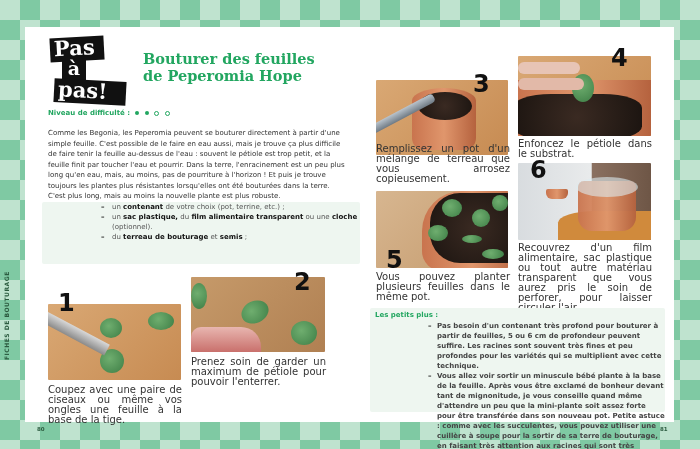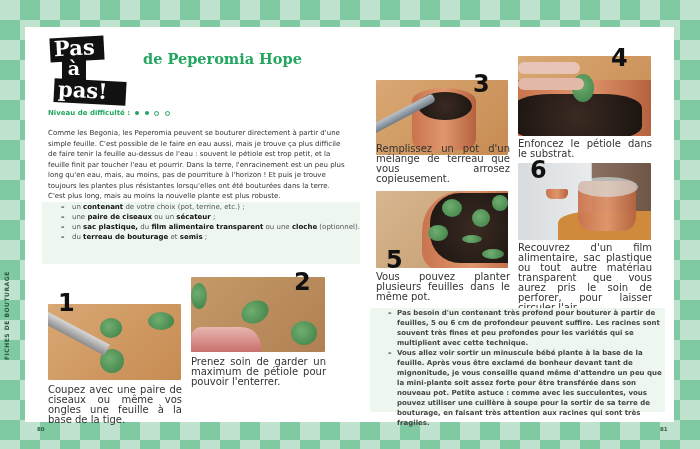--- a/index.html
+++ b/index.html
@@ -20,21 +20,21 @@
   .title{left:143px;top:50px;width:220px;font-family:"DejaVu Serif",serif;font-weight:bold;color:#22a660;font-size:14.5px;line-height:17px;}
   .difficulty{left:48px;top:109px;font-size:7px;font-weight:bold;color:#22a660;}
   .difficulty .dot{display:inline-block;width:4px;height:4px;border-radius:50%;margin-left:3px;vertical-align:middle;}
   .dot.on{background:#22a660;}
   .dot.off{border:1px solid #22a660;width:3px;height:3px;}
   .intro{left:48px;top:128px;width:300px;font-size:7px;line-height:10.5px;color:#333;}
   .greenbox{background:#eef6f0;border-radius:2px;}
   .materiel{left:42px;top:202px;width:318px;height:62px;}
   .box-title{font-size:7px;font-weight:bold;color:#22a660;margin:3px 0 2px 5px;}
   .list{margin:0;padding:0;list-style:none;font-size:7px;line-height:10px;color:#555;}
-  .list li{position:relative;padding-left:30px;}
+  .list li{position:relative;padding-left:30px;margin-left:40px;}
   .list li:before{content:"–";position:absolute;left:19px;font-weight:bold;color:#111;}
   .list b{color:#111;}
   .photo{border-radius:1px;overflow:hidden;}
   .stepnum{font-family:"DejaVu Sans",sans-serif;font-weight:bold;font-size:24px;color:#111;line-height:1;}
   .caption{font-size:10px;line-height:10px;color:#333;text-align:justify;}
   .wood{background:linear-gradient(135deg,#d9a874,#c78b52);}
   .leaf{position:absolute;background:radial-gradient(circle at 40% 40%,#6fae6f,#3d7d45);border-radius:50%;}
   .soil{position:absolute;background:radial-gradient(circle,#3a2a22,#1b1410);border-radius:50%;}
   .pot{position:absolute;background:linear-gradient(90deg,#c9744e,#e0966c,#b5623e);}
   .plus{left:370px;top:308px;width:295px;height:104px;}
@@ -48,37 +48,37 @@
 
 <div class="page"></div>
 
 <div class="abs logo">
   <div class="blk l1">Pas</div>
   <div class="blk l2">à</div>
   <div class="blk l3">pas!</div>
 </div>
 
 <div class="abs title">
+  <div>Bouturer des feuilles</div>
   <div>de Peperomia Hope</div>
 </div>
 
 <div class="abs difficulty">
   <span>Niveau de difficulté :</span>
   <span class="dot on"></span>
   <span class="dot on"></span>
   <span class="dot off"></span>
   <span class="dot off"></span>
 </div>
 
 <div class="abs intro">Comme les Begonia, les Peperomia peuvent se bouturer directement à partir d'une simple feuille. C'est possible de le faire en eau aussi, mais je trouve ça plus difficile de faire tenir la feuille au-dessus de l'eau : souvent le pétiole est trop petit, et la feuille finit par toucher l'eau et pourrir. Dans la terre, l'enracinement est un peu plus long qu'en eau, mais, au moins, pas de pourriture à l'horizon ! Et puis je trouve toujours les plantes plus résistantes lorsqu'elles ont été bouturées dans la terre. C'est plus long, mais au moins la nouvelle plante est plus robuste.</div>
 
 <div class="abs greenbox materiel">
   <ul class="list">
     <li><span>un </span><b>contenant</b><span> de votre choix (pot, terrine, etc.) ;</span></li>
-    <li><span>une </span><b>paire de ciseaux</b><span> ou un </span><b>sécateur</b><span> ;</span></li>
     <li><span>un </span><b>sac plastique,</b><span> du </span><b>film alimentaire transparent</b><span> ou une </span><b>cloche</b><span> (optionnel).</span></li>
     <li><span>du </span><b>terreau de bouturage</b><span> et </span><b>semis</b><span> ;</span></li>
   </ul>
 </div>
 
 <div class="abs photo wood" style="left:48px;top:304px;width:133px;height:76px;">
   <div class="leaf" style="left:52px;top:14px;width:22px;height:20px;"></div>
   <div class="leaf" style="left:52px;top:45px;width:24px;height:24px;"></div>
   <div class="leaf" style="left:100px;top:8px;width:26px;height:18px;"></div>
   <div style="position:absolute;left:0;top:8px;width:70px;height:12px;background:linear-gradient(#d8d8d8,#8a8a8a);transform:rotate(28deg);transform-origin:left top;"></div>
@@ -129,20 +129,21 @@
 <div class="abs photo" style="left:518px;top:163px;width:133px;height:77px;background:linear-gradient(90deg,#d8dcdf 0%,#e9ebec 55%,#8a7060 56%,#6e5646 100%);">
   <div style="position:absolute;left:40px;top:48px;width:93px;height:29px;background:#d08a3c;border-radius:40% 0 0 0;"></div>
   <div class="pot" style="left:60px;top:18px;width:58px;height:50px;border-radius:6px 6px 14px 14px;opacity:0.95;"></div>
   <div style="position:absolute;left:58px;top:14px;width:62px;height:20px;background:rgba(220,235,240,0.6);border-radius:50%;"></div>
   <div class="pot" style="left:28px;top:26px;width:22px;height:10px;border-radius:2px 2px 6px 6px;"></div>
 </div>
 <div class="abs stepnum" style="left:530px;top:158px;">6</div>
 <div class="abs caption" style="left:518px;top:243px;width:134px;">Recouvrez d'un film alimentaire, sac plastique ou tout autre matériau transparent que vous aurez pris le soin de perforer, pour laisser circuler l'air.</div>
 
 <div class="abs greenbox plus">
+  <div class="box-title">Les petits plus :</div>
   <ul class="list" style="color:#444;font-weight:bold;">
     <li>Pas besoin d'un contenant très profond pour bouturer à partir de feuilles, 5 ou 6 cm de profondeur peuvent suffire. Les racines sont souvent très fines et peu profondes pour les variétés qui se multiplient avec cette technique.</li>
     <li>Vous allez voir sortir un minuscule bébé plante à la base de la feuille. Après vous être exclamé de bonheur devant tant de mignonitude, je vous conseille quand même d'attendre un peu que la mini-plante soit assez forte pour être transférée dans son nouveau pot. Petite astuce : comme avec les succulentes, vous pouvez utiliser une cuillère à soupe pour la sortir de sa terre de bouturage, en faisant très attention aux racines qui sont très fragiles.</li>
   </ul>
 </div>
 
 <div class="abs spine">FICHES DE BOUTURAGE</div>
 <div class="abs pagenum" style="left:37px;top:426px;">80</div>
 <div class="abs pagenum" style="left:660px;top:426px;">81</div>
 

